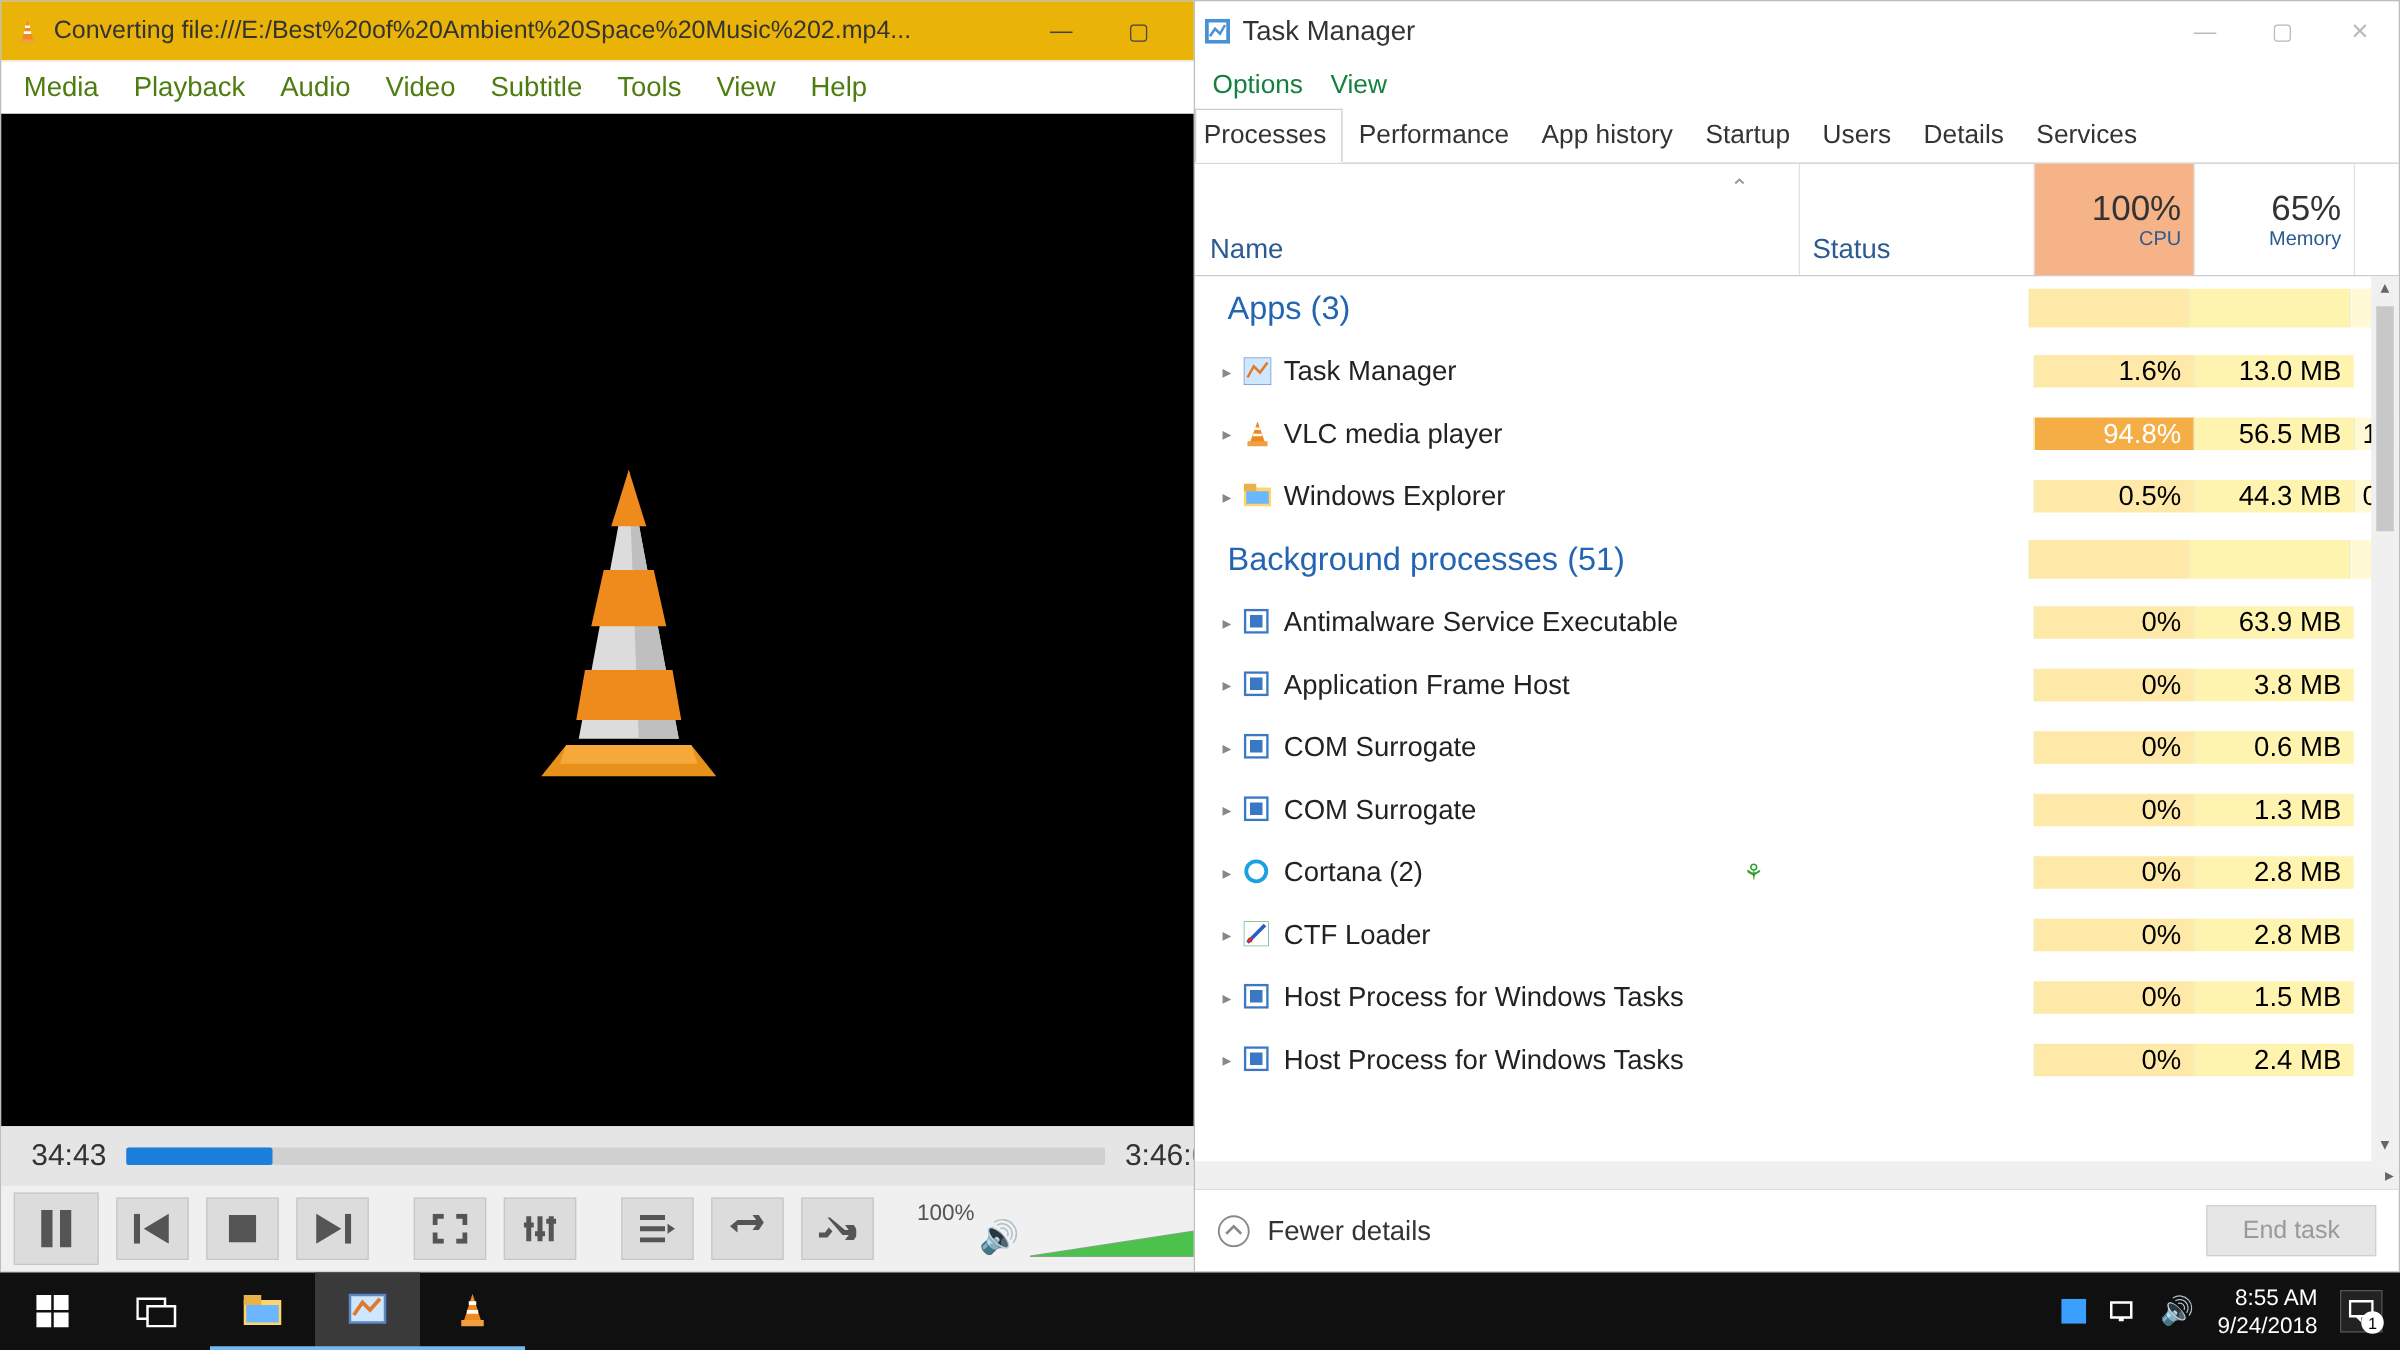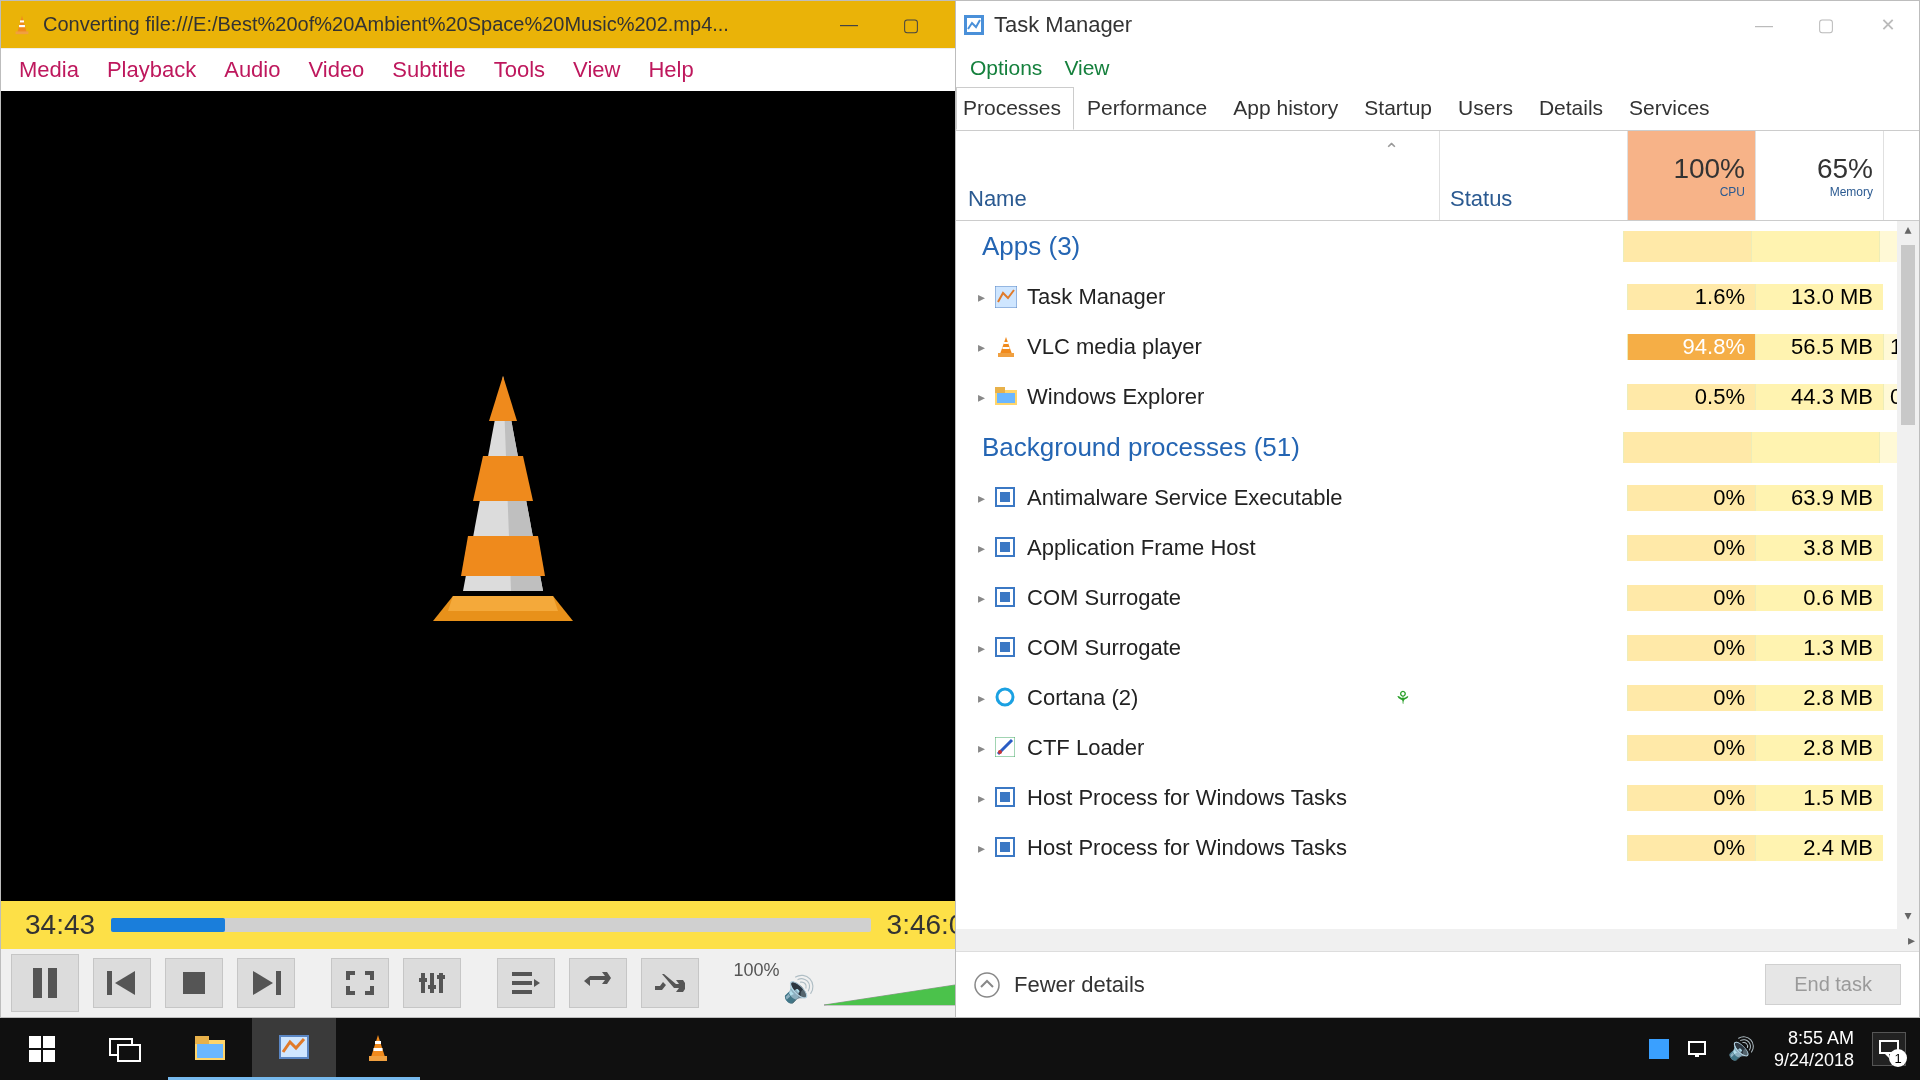--- a/index.html
+++ b/index.html
@@ -11,29 +11,29 @@
   background: #fff; border: 1px solid #bdbdbd; display: flex; flex-direction: column;
 }
 .vlc-titlebar {
   height: 48px; display: flex; align-items: center; padding-left: 10px; gap: 10px;
   background: #eab308; border-bottom: 1px solid #eee;
 }
 .vlc-titlebar .ico { width: 22px; height: 22px; }
 .vlc-titlebar .title { font-size: 20px; color: #333; flex: 1; white-space: nowrap; overflow: hidden; text-overflow: ellipsis; }
 .win-btns { display: flex; }
 .win-btn { width: 62px; height: 48px; display: flex; align-items: center; justify-content: center; font-size: 18px; color: #444; }
-.vlc-menubar { height: 42px; display: flex; gap: 28px; padding: 0 18px; align-items: center; color: #be185d; font-size: 22px; }
+.vlc-menubar { height: 42px; display: flex; gap: 28px; padding: 0 18px; align-items: center; color: #4d7c0f; font-size: 22px; }
 .vlc-menubar span { cursor: default; }
 .vlc-video {
   flex: 1; background: #000; display: flex; align-items: center; justify-content: center;
 }
 .cone { width: 240px; height: 260px; }
 .vlc-seekrow {
   height: 48px; display: flex; align-items: center; padding: 0 24px; gap: 16px;
-  font-size: 28px; color: #333; background: #fde047;
+  font-size: 24px; color: #333; background: #e5e5e5;
 }
 .seek-track {
   flex: 1; height: 14px; background: #d0d0d0; position: relative; border-radius: 2px;
 }
 .seek-fill { position: absolute; left:0; top:0; height:100%; background:#1a7edb; border-radius: 2px; }
 .vlc-controls {
   height: 68px; background: #f0f0f0; display: flex; align-items: center; padding: 0 10px; gap: 14px;
 }
 .cbtn {
   width: 58px; height: 50px; background: #dcdcdc; display: flex; align-items: center; justify-content: center;
@@ -60,21 +60,21 @@
 .tm-tab { padding: 8px 12px 0 12px; border: 1px solid transparent; }
 .tm-tab.active { border: 1px solid #ccc; border-bottom: 1px solid #fff; background: #fff; }
 .tm-cols {
   height: 90px; display: flex; border-bottom: 1px solid #ccc; font-size: 20px; color: #2b5a91;
 }
 .col-name { flex: 1; display: flex; align-items: flex-end; padding: 8px 12px; position: relative; font-size: 22px; }
 .col-name .exp { position: absolute; right: 40px; top: 8px; font-size: 18px; color: #999; }
 .col-status { width: 188px; border-left: 1px solid #e0e0e0; display: flex; align-items: flex-end; padding: 8px 10px; font-size: 22px; }
 .col-num { width: 128px; border-left: 1px solid #e0e0e0; display: flex; flex-direction: column; align-items: flex-end; justify-content: center; padding: 6px 10px; }
 .col-num .pct { font-size: 28px; color: #333; }
-.col-num .lbl { font-size: 12px; color: #2b5a91; }
+.col-num .lbl { font-size: 16px; color: #2b5a91; }
 .col-num.hot { background: #f7b388; }
 .col-extra { width: 36px; border-left: 1px solid #e0e0e0; }
 .tm-body { flex: 1; overflow: hidden; position: relative; font-size: 22px; }
 .group-row { padding: 10px 4px 10px 2px; color: #2465b3; font-size: 26px; display: flex; }
 .group-row .gname { flex:1; padding-left: 2px; margin-left: 22px; }
 .row { display: flex; align-items: center; height: 50px; }
 .row .rname { flex: 1; display: flex; align-items: center; gap: 10px; padding-left: 22px; color: #222; }
 .row .st { width: 210px; }
 .cell { width: 128px; text-align: right; padding-right: 10px; border-left: 1px solid #ededb8; background: #fff9d6; }
 .cell.mem { background: #fff3b0; }

